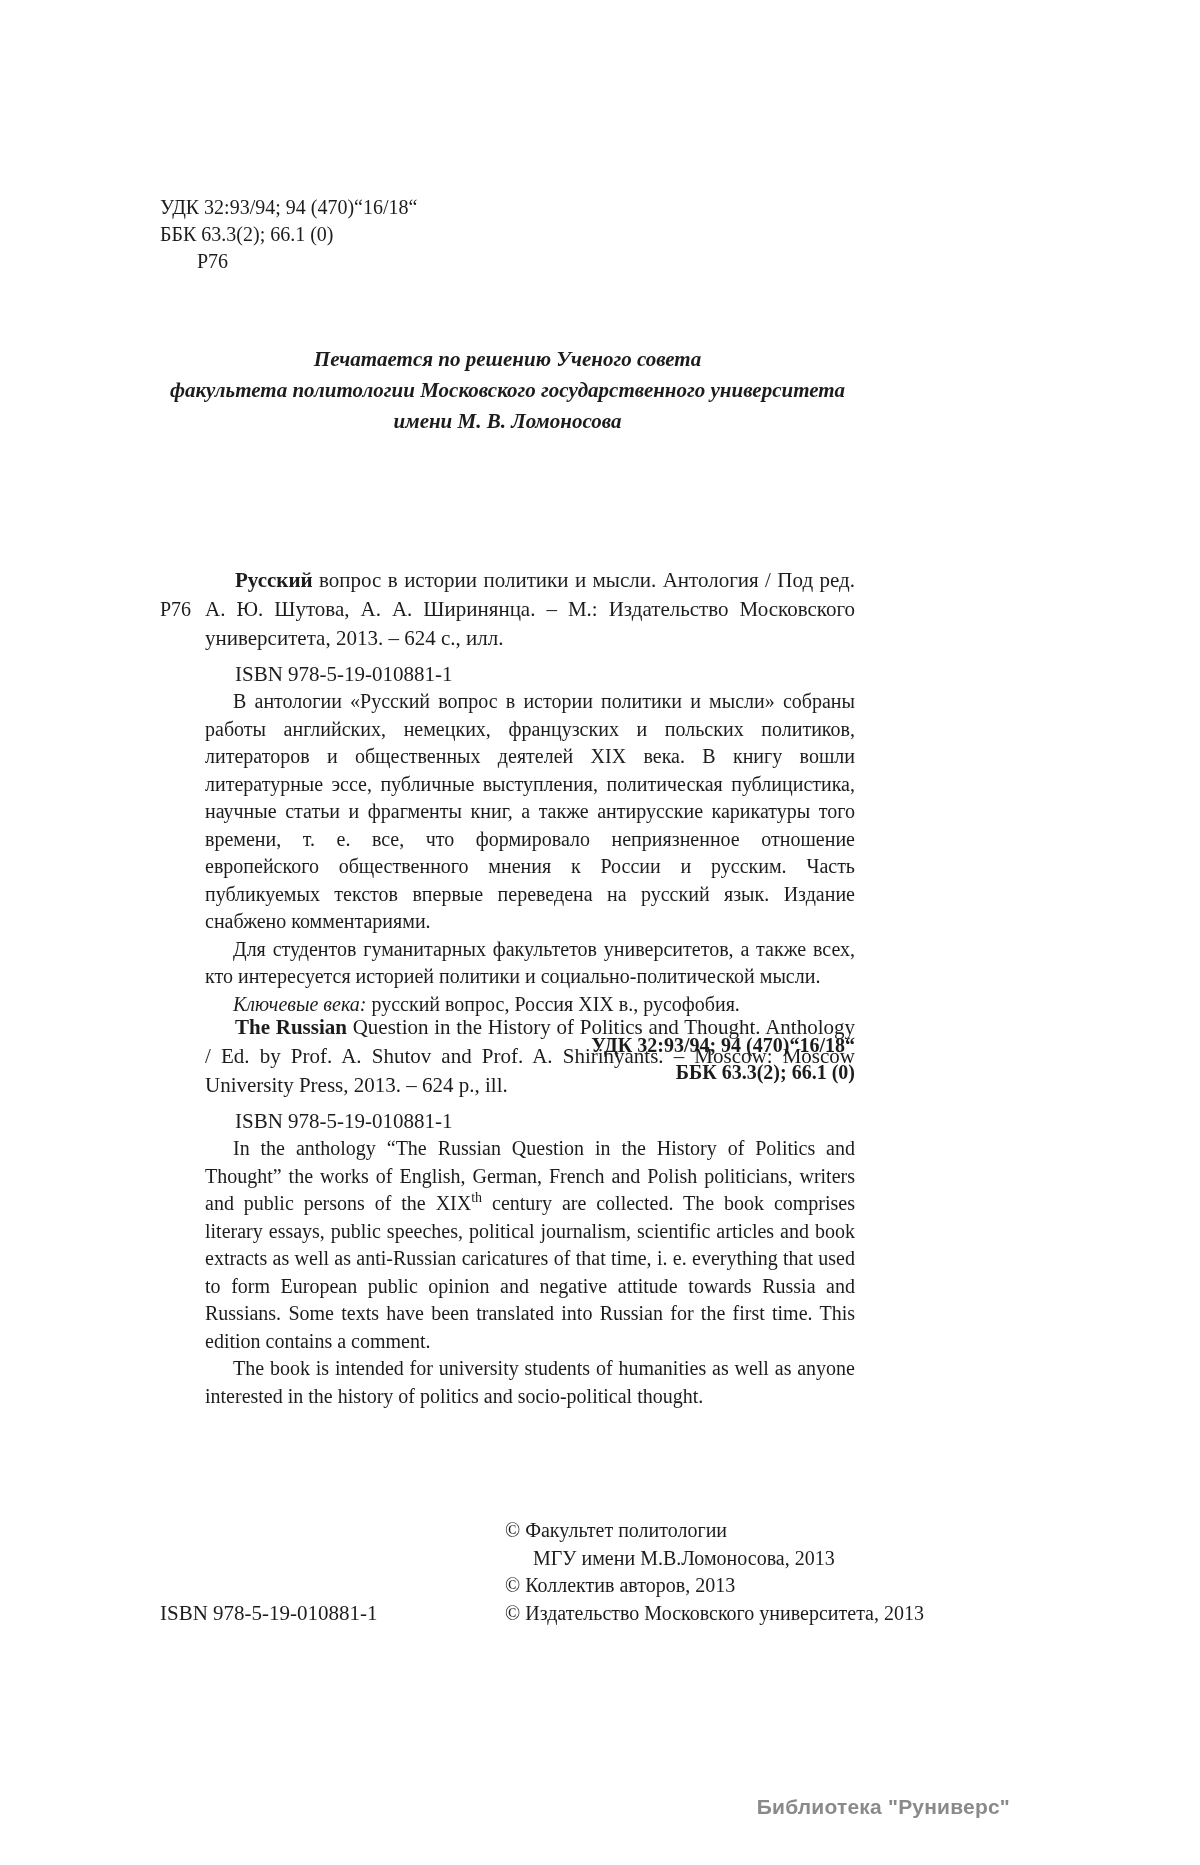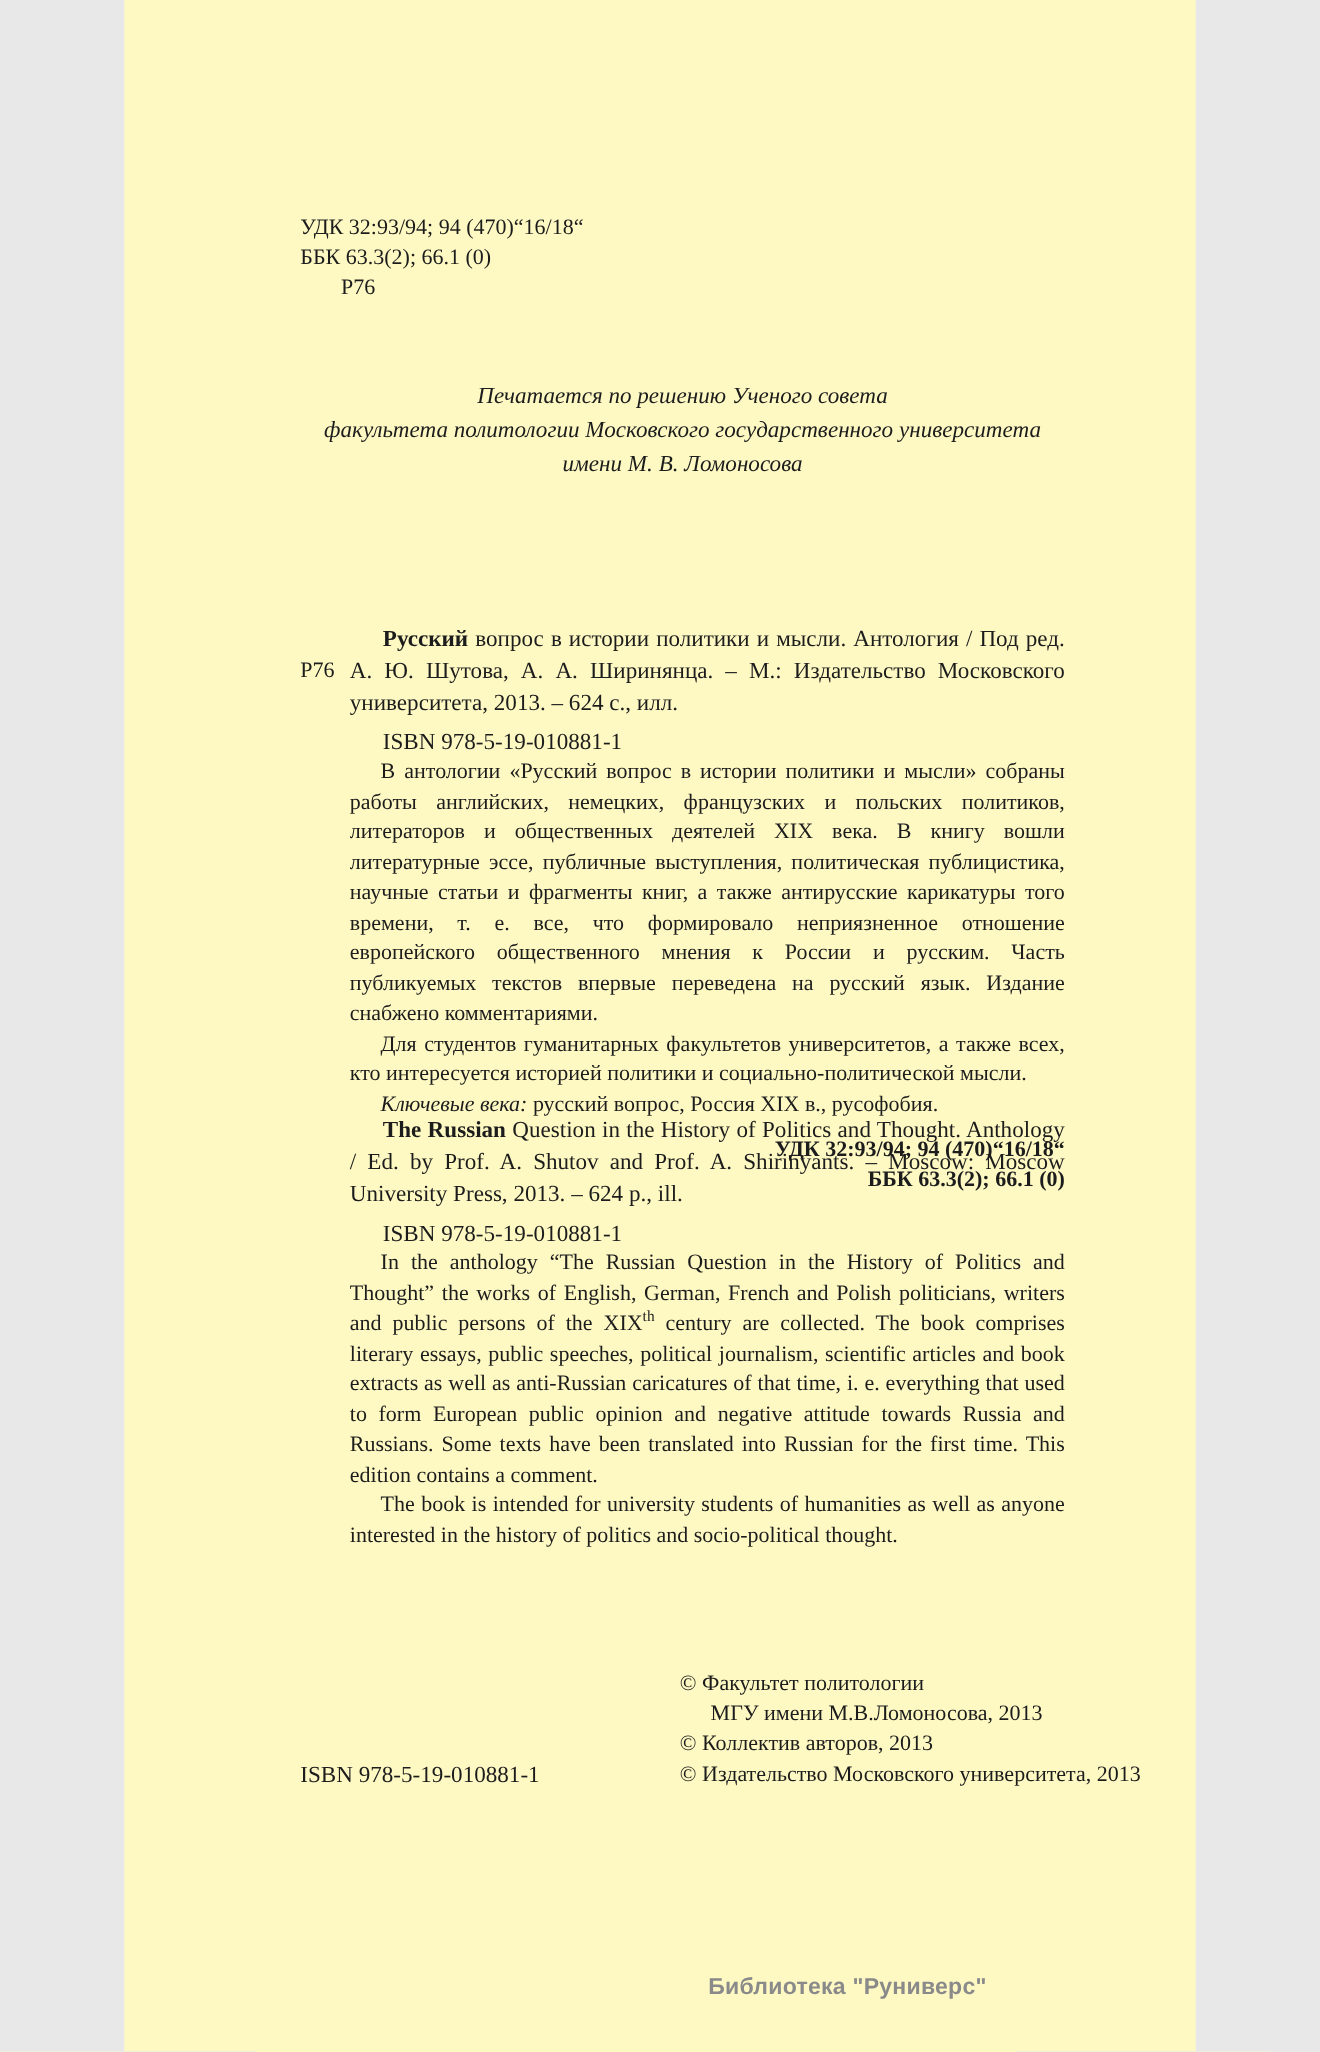--- a/index.html
+++ b/index.html
@@ -1,37 +1,38 @@
 <!DOCTYPE html>
 <html><head>
 <meta charset="utf-8">
 <style>
   html, body { margin: 0; padding: 0; background: #e8e8e8; }
   .page {
     position: relative;
-    width: 974px;
+    width: 1200px;
     height: 1865px;
     margin: 0 auto;
-    background: #fef9c3;
+    background: #ffffff;
     color: #1c1c1c;
     font-family: "Liberation Serif", "DejaVu Serif", serif;
     font-size: 20px;
     overflow: hidden;
   }
   .abs { position: absolute; }
 
   
   .codes-top { left: 160px; top: 194px; line-height: 27px; }
   .codes-top .author-code { padding-left: 37px; }
 
   
   .decision {
     left: 160px; top: 344px; width: 695px;
     text-align: center; font-style: italic; line-height: 31px;
     font-size: 21px;
+    font-weight: bold;
   }
 
   
   .cover-note {
     left: 160px; top: 466px; width: 695px;
     text-align: center; line-height: 31px;
   }
 
   
   .ru-block { left: 205px; top: 566px; width: 650px; }

